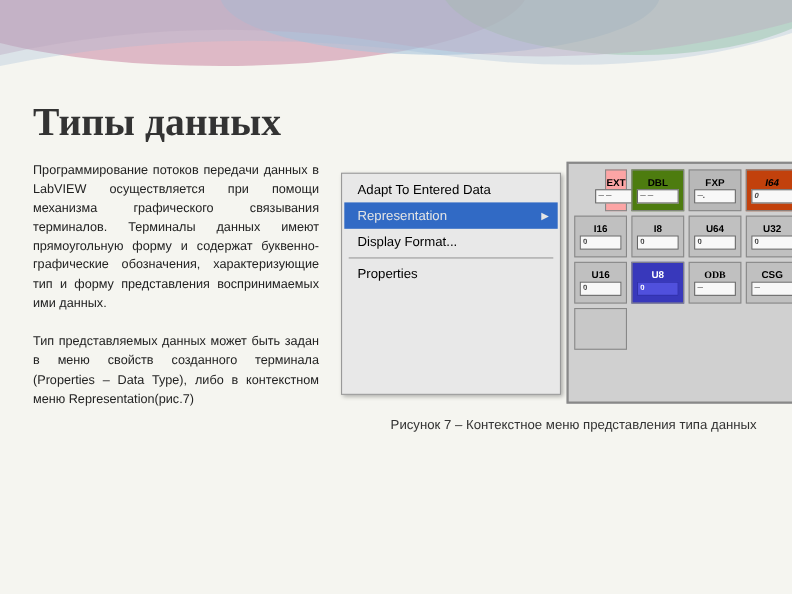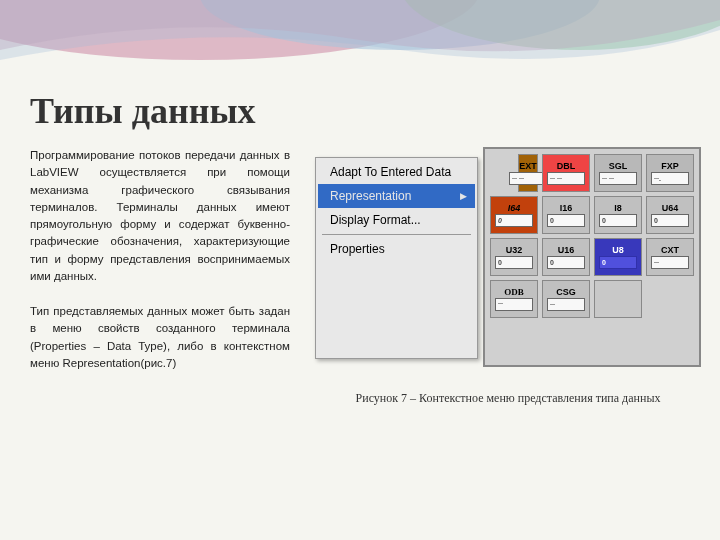--- a/index.html
+++ b/index.html
@@ -65,21 +65,21 @@
       flex: 1;
       display: flex;
       flex-direction: column;
       align-items: center;
     }
 
     
     .context-menu {
       background: #e8e8e8;
       border: 1px solid #999;
-      width: 163px;
+      width: 200px;
       padding: 2px;
       box-shadow: 2px 2px 4px rgba(0,0,0,0.3);
       margin-bottom: 8px;
       margin-top: 10px;
     }
 
     .menu-item {
       padding: 5px 12px;
       font-size: 12px;
       color: #000;
@@ -131,42 +131,42 @@
       align-items: center;
       justify-content: center;
       font-size: 9px;
       font-weight: bold;
       font-family: Arial, sans-serif;
       cursor: pointer;
       padding: 2px;
     }
 
     
-    .type-ext { background: #a16207; margin-left: 28px; }
-    .type-dbl { background: #ef4444; }
+    .type-ext { background: #fca5a5; margin-left: 28px; }
+    .type-dbl { background: #4d7c0f; }
     .type-sgl { background: #b8b8b8; }
     .type-fxp { background: #b8b8b8; }
     .type-i64 { background: #c2410c; font-style: italic; }
     .type-i32 { background: #c0c0c0; }
     .type-i16 { background: #c0c0c0; }
     .type-i8  { background: #c0c0c0; }
     .type-u64 { background: #c0c0c0; }
     .type-u32 { background: #c0c0c0; }
     .type-u16 { background: #c0c0c0; }
     .type-u8  { background: #4040cc; color: white; }
     .type-cxt { background: #c0c0c0; }
     .type-odb { background: #c0c0c0; font-family: Liberation Serif, serif; }
     .type-csg { background: #c0c0c0; }
 
     .figure-caption {
       font-size: 12px;
       color: #333;
-      margin-top: 24px;
+      margin-top: 12px;
       text-align: left;
-      font-family: Liberation Serif, serif;
+      font-family: Liberation Sans, sans-serif;
     }
 
     .cell-inner {
       display: flex;
       flex-direction: column;
       align-items: center;
       width: 100%;
     }
 
     .cell-label {
@@ -231,26 +231,20 @@
               <span class="cell-label">EXT</span>
               <div class="cell-display">─ ─</div>
             </div>
           </div>
           <div class="data-type-cell type-dbl">
             <div class="cell-inner">
               <span class="cell-label">DBL</span>
               <div class="cell-display">─ ─</div>
             </div>
           </div>
-          <div class="data-type-cell type-sgl">
-            <div class="cell-inner">
-              <span class="cell-label">SGL</span>
-              <div class="cell-display">─ ─</div>
-            </div>
-          </div>
           <div class="data-type-cell type-fxp">
             <div class="cell-inner">
               <span class="cell-label">FXP</span>
               <div class="cell-display">─.</div>
             </div>
           </div>
 
           <div class="data-type-cell type-i64">
             <div class="cell-inner">
               <span class="cell-label">I64</span>
@@ -288,26 +282,20 @@
               <div class="cell-display">0</div>
             </div>
           </div>
           <div class="data-type-cell type-u8" style="background:#3838bb;">
             <div class="cell-inner">
               <span class="cell-label" style="color:white;">U8</span>
               <div class="cell-display" style="background:#5050dd;color:white;border-color:#3030aa;">0</div>
             </div>
           </div>
 
-          <div class="data-type-cell type-cxt">
-            <div class="cell-inner">
-              <span class="cell-label">CXT</span>
-              <div class="cell-display">─</div>
-            </div>
-          </div>
           <div class="data-type-cell type-odb">
             <div class="cell-inner">
               <span class="cell-label">ODB</span>
               <div class="cell-display">─</div>
             </div>
           </div>
           <div class="data-type-cell type-csg">
             <div class="cell-inner">
               <span class="cell-label">CSG</span>
               <div class="cell-display">─</div>

